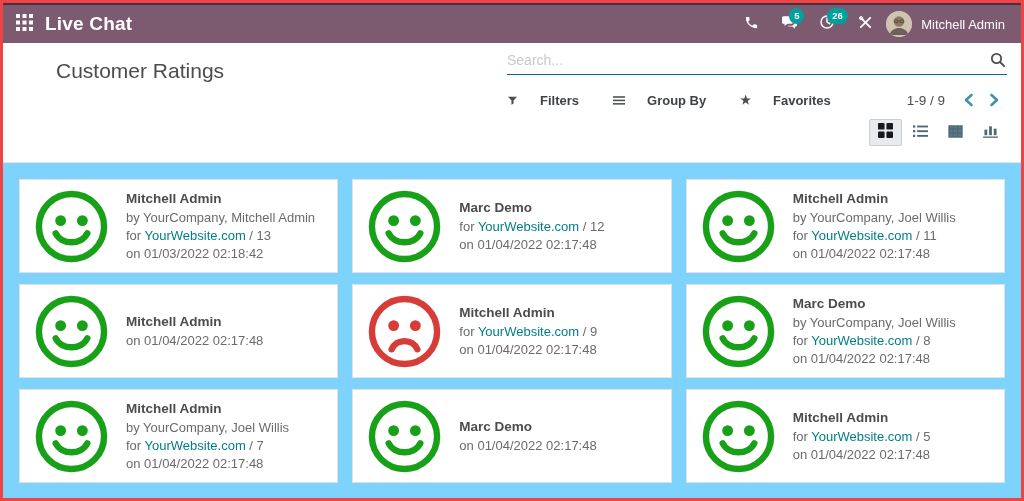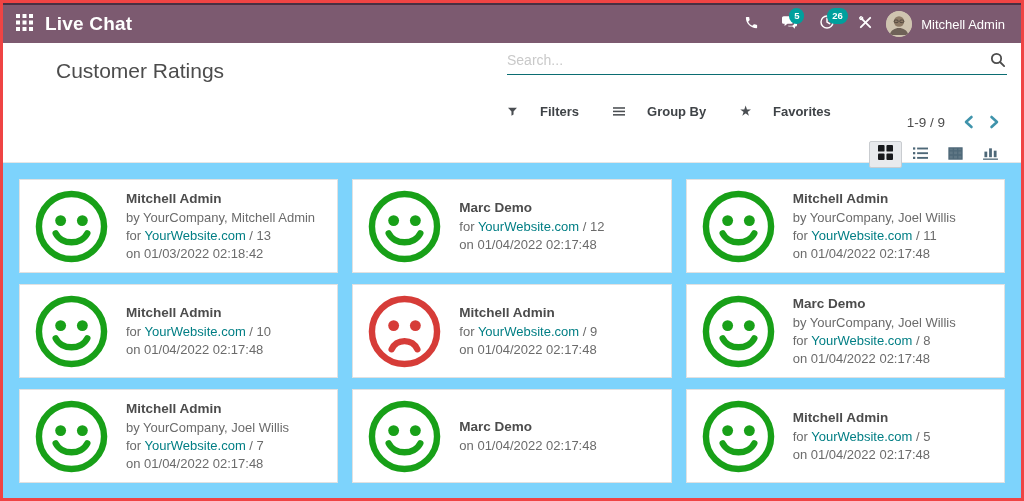--- a/index.html
+++ b/index.html
@@ -33,21 +33,21 @@
   .page-title { position:absolute; left:17px; top:16px; font-size:21px; color:#4c4c4c;margin-left:36px; }
   .cp-right { position:absolute; top:8px; right:14px; width:500px; }
   .search-wrap { display:flex; align-items:center; border-bottom:1px solid #0b6d72; padding-bottom:5px; }
   .search-input { flex:1; border:none; outline:none; font-size:14px; color:#4c4c4c; font-family:inherit; }
   .search-input::placeholder { color:#c9c9c9; }
   .search-icon { flex:none; cursor:pointer; display:flex; }
   .cp-row2 { display:flex; align-items:center; margin-top:14px; }
   .dd-btn { display:flex; align-items:center; gap:22px; font-size:13px; font-weight:bold; color:#3f4347; cursor:pointer; margin-right:34px; white-space:nowrap; }
   .dd-btn .glyph { display:flex; color:#4a4e52; }
   .star-glyph { font-size:12px; color:#4a4e52; }
-  .pager { margin-left:auto; display:flex; align-items:center; gap:0;margin-top:22px; }
+  .pager { margin-left:auto; display:flex; align-items:center; gap:0; }
   .pager-value { font-size:13.5px; color:#4c4c4c; margin-right:10px; }
   .pager-arrow { width:26px; height:22px; display:flex; align-items:center; justify-content:center; cursor:pointer; color:#3f93ab; }
   .cp-row3 { display:flex; justify-content:flex-end; margin-top:8px; gap:2px; }
   .switch-btn {
     width:33px; height:27px; display:flex; align-items:center; justify-content:center;
     color:#4e6878; cursor:pointer; border:1px solid transparent; border-radius:2px;
   }
   .switch-btn.active { background:#e8eaed; border-color:#c9ccd0; color:#17191c; }
   
   .kanban { padding:16px 16px 10px 16px; display:grid; grid-template-columns:repeat(3,1fr); gap:11px 14px; }
@@ -307,25 +307,20 @@
             <circle cx="38" cy="38" r="33" stroke="currentColor" stroke-width="6.5"></circle>
             <circle cx="27" cy="32" r="5.5" fill="currentColor"></circle>
             <circle cx="49" cy="32" r="5.5" fill="currentColor"></circle>
             <path class="smile" d="M22 45 C28 57, 48 57, 54 45" stroke="currentColor" stroke-width="6.5" stroke-linecap="round"></path>
             <path class="frown" d="M25 56 C30 45, 46 45, 51 56" stroke="currentColor" stroke-width="6.5" stroke-linecap="round"></path>
           </svg>
       </span>
       <div class="card-text">
         <div class="card-name">Mitchell Admin</div>
 
-        <div>
-          <span>for</span>
-          <span class="site-link">YourWebsite.com</span>
-          <span>/ 10</span>
-        </div>
         <div>on 01/04/2022 02:17:48</div>
       </div>
     </div>
 
     <div class="card">
       <span class="smiley" data-mood="sad">
         <svg viewBox="0 0 76 76" fill="none">
             <circle cx="38" cy="38" r="33" stroke="currentColor" stroke-width="6.5"></circle>
             <circle cx="27" cy="32" r="5.5" fill="currentColor"></circle>
             <circle cx="49" cy="32" r="5.5" fill="currentColor"></circle>

